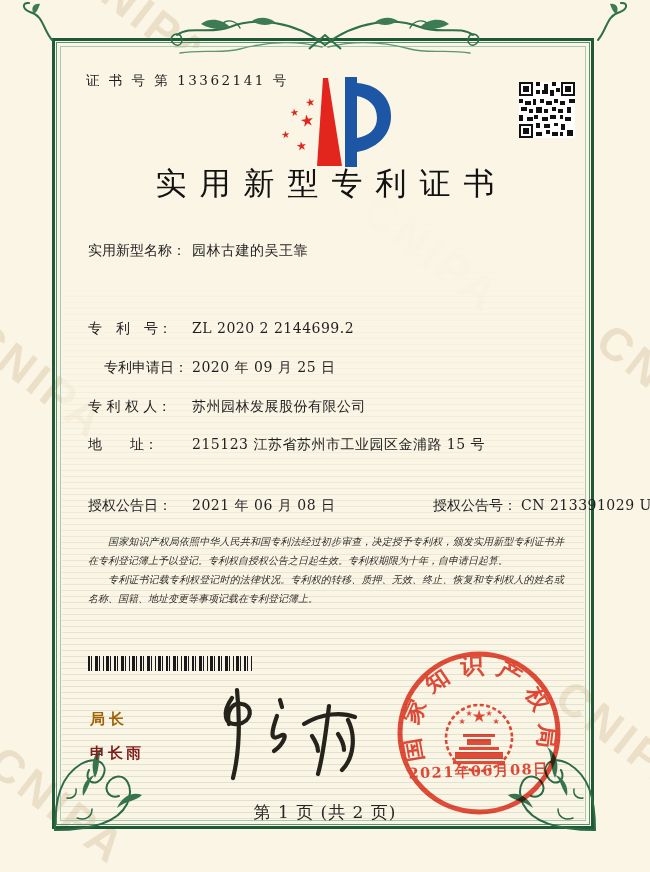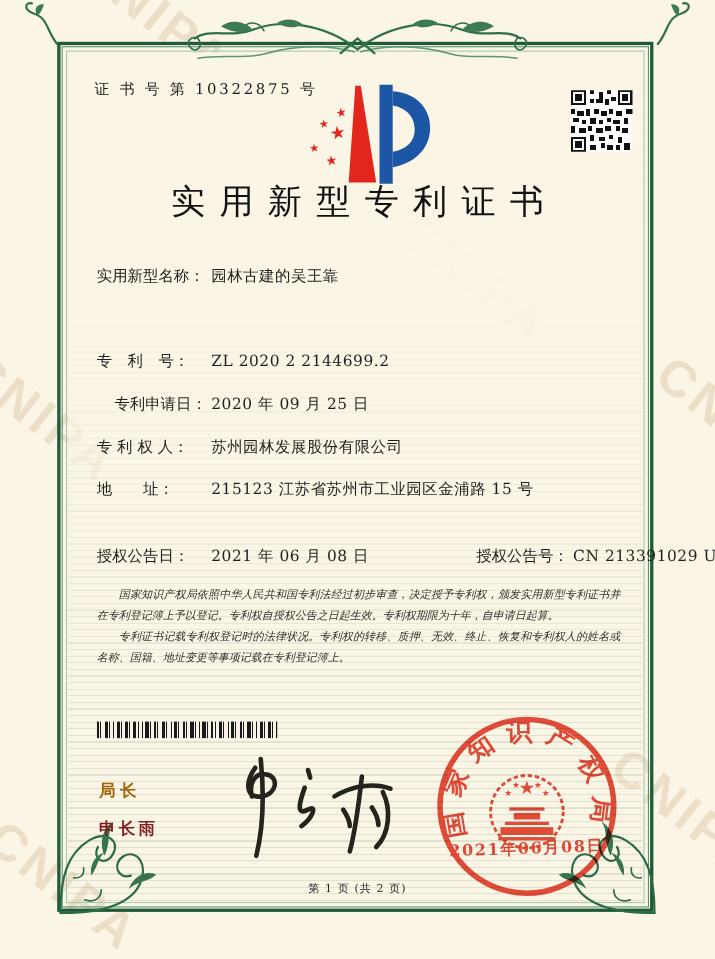--- a/index.html
+++ b/index.html
@@ -77,21 +77,21 @@
     font-family:"Liberation Sans",sans-serif; letter-spacing:4px; color:#a16207;
   }
   .director-name{
     position:absolute; left:90px; top:744px; font-size:15px; font-weight:600;
     font-family:"Liberation Sans",sans-serif; letter-spacing:3px; color:#7f1d1d;
   }
   .signature{position:absolute; left:192px; top:684px;}
   .seal{position:absolute; left:393px; top:648px; mix-blend-mode:multiply;}
   .footer{
     position:absolute; left:0; top:801px; width:100%; text-align:center;
-    font-size:10px; letter-spacing:1px; color:#262626;
+    font-size:17px; letter-spacing:1px; color:#262626;
   }
 </style>
 </head>
 <body>
 
 <div class="page">
 
   <span class="wm" style="left:62px;  top:-14px;">CNIPA</span>
   <span class="wm" style="left:352px; top:226px;">CNIPA</span>
   <span class="wm" style="left:-42px; top:352px;">CNIPA</span>
@@ -158,21 +158,21 @@
       <path d="M70,80 c-8,3 -15,-1 -15,-9" stroke-width="1.5"></path>
       <path d="M80,60 c-6,1 -10,-3 -9,-9" stroke-width="1.5"></path>
       <g fill="#37754f" stroke="none">
         <path d="M30,70 C20,62 12,64 5,57 C14,53 25,58 30,70 Z"></path>
         <path d="M52,40 C46,28 50,18 44,9 C54,15 57,28 52,40 Z"></path>
         <path d="M64,58 C58,50 58,42 52,37 C60,39 66,48 64,58 Z"></path>
       </g>
     </g>
   </svg>
 
-  <div class="cert-no">证 书 号 第 10322875 号</div>
+  <div class="cert-no">证 书 号 第 13362141 号</div>
 
   <svg class="logo" width="126" height="92" viewBox="0 0 126 92">
     <polygon points="57,2 62,2 76,90 51,90" fill="#e3261d"></polygon>
     <polygon points="79,1 91,1 91,91 79,91" fill="#1c56a5"></polygon>
     <path d="M91,7 C116,9 126,26 125,42 C124,61 109,73 91,76 L91,62 C103,60 111,53 111,42 C111,29 102,22 91,20 Z" fill="#1c56a5"></path>
     <g fill="#e3261d" font-family="'DejaVu Sans',sans-serif" text-anchor="middle">
       <text x="45" y="30" font-size="11" transform="rotate(-12 45 30)">★</text>
       <text x="29" y="40" font-size="10" transform="rotate(-8 29 40)">★</text>
       <text x="42" y="50" font-size="16" transform="rotate(-10 42 50)">★</text>
       <text x="20" y="62" font-size="10" transform="rotate(-6 20 62)">★</text>

